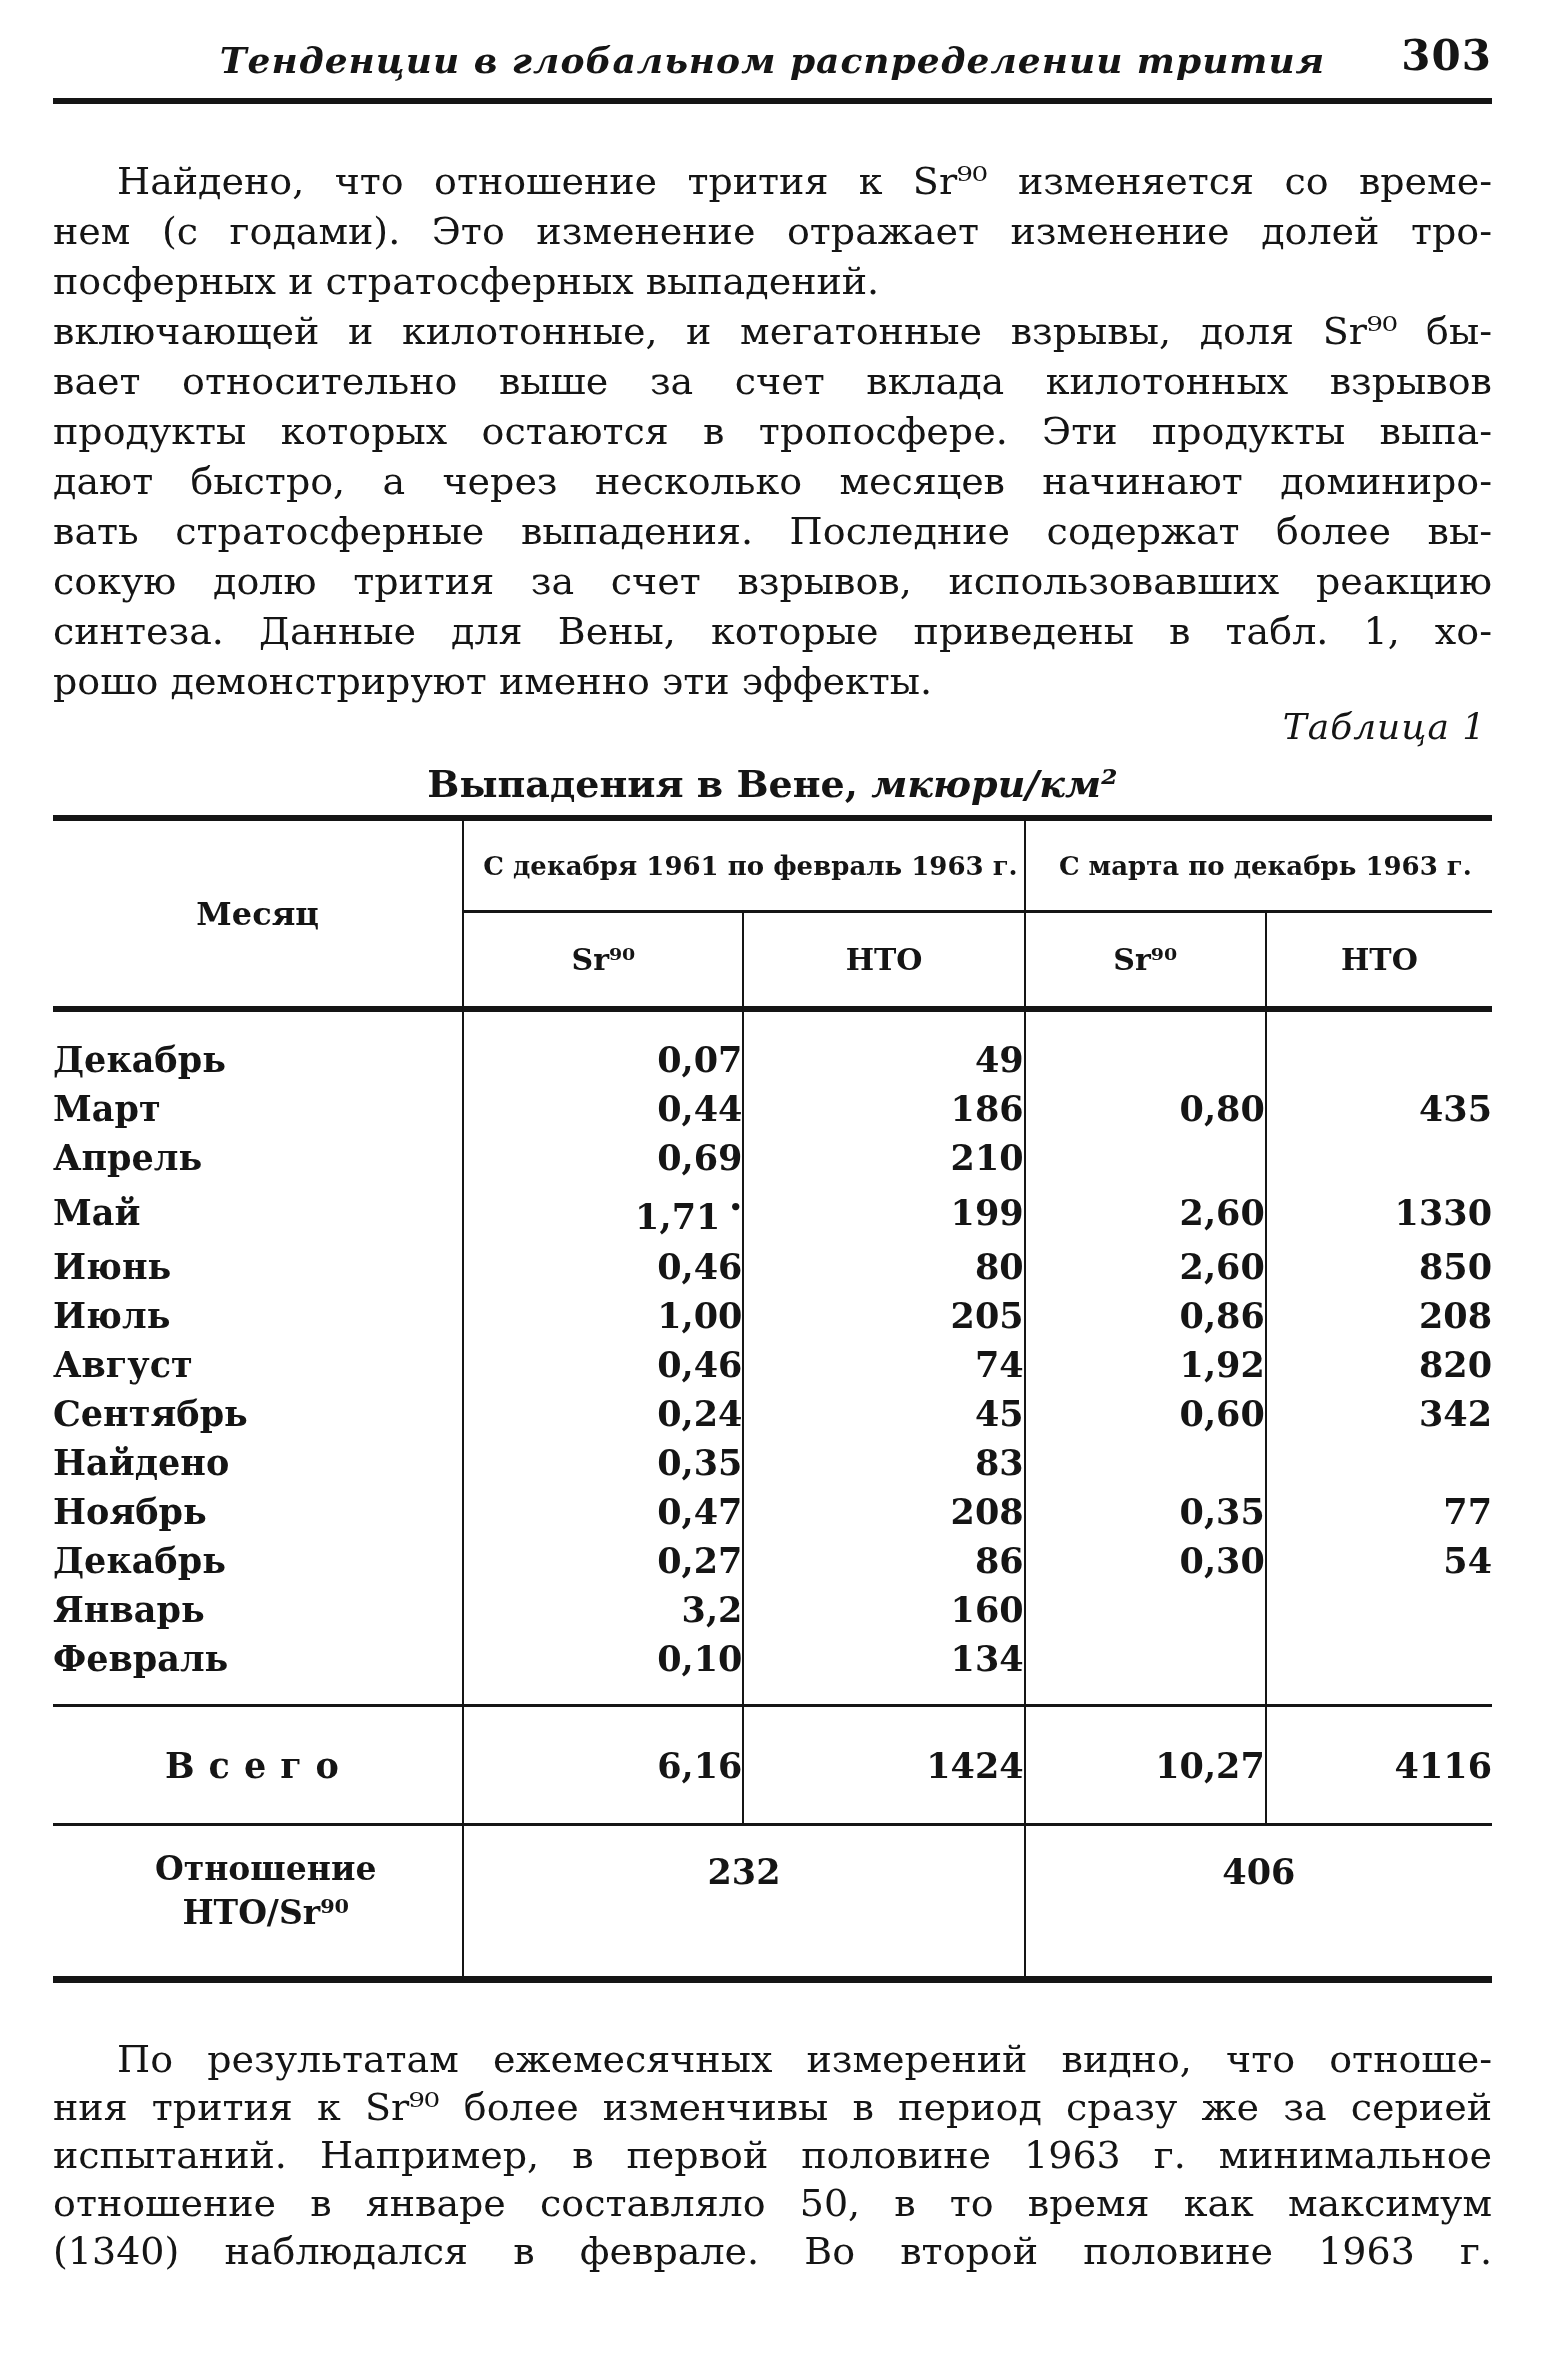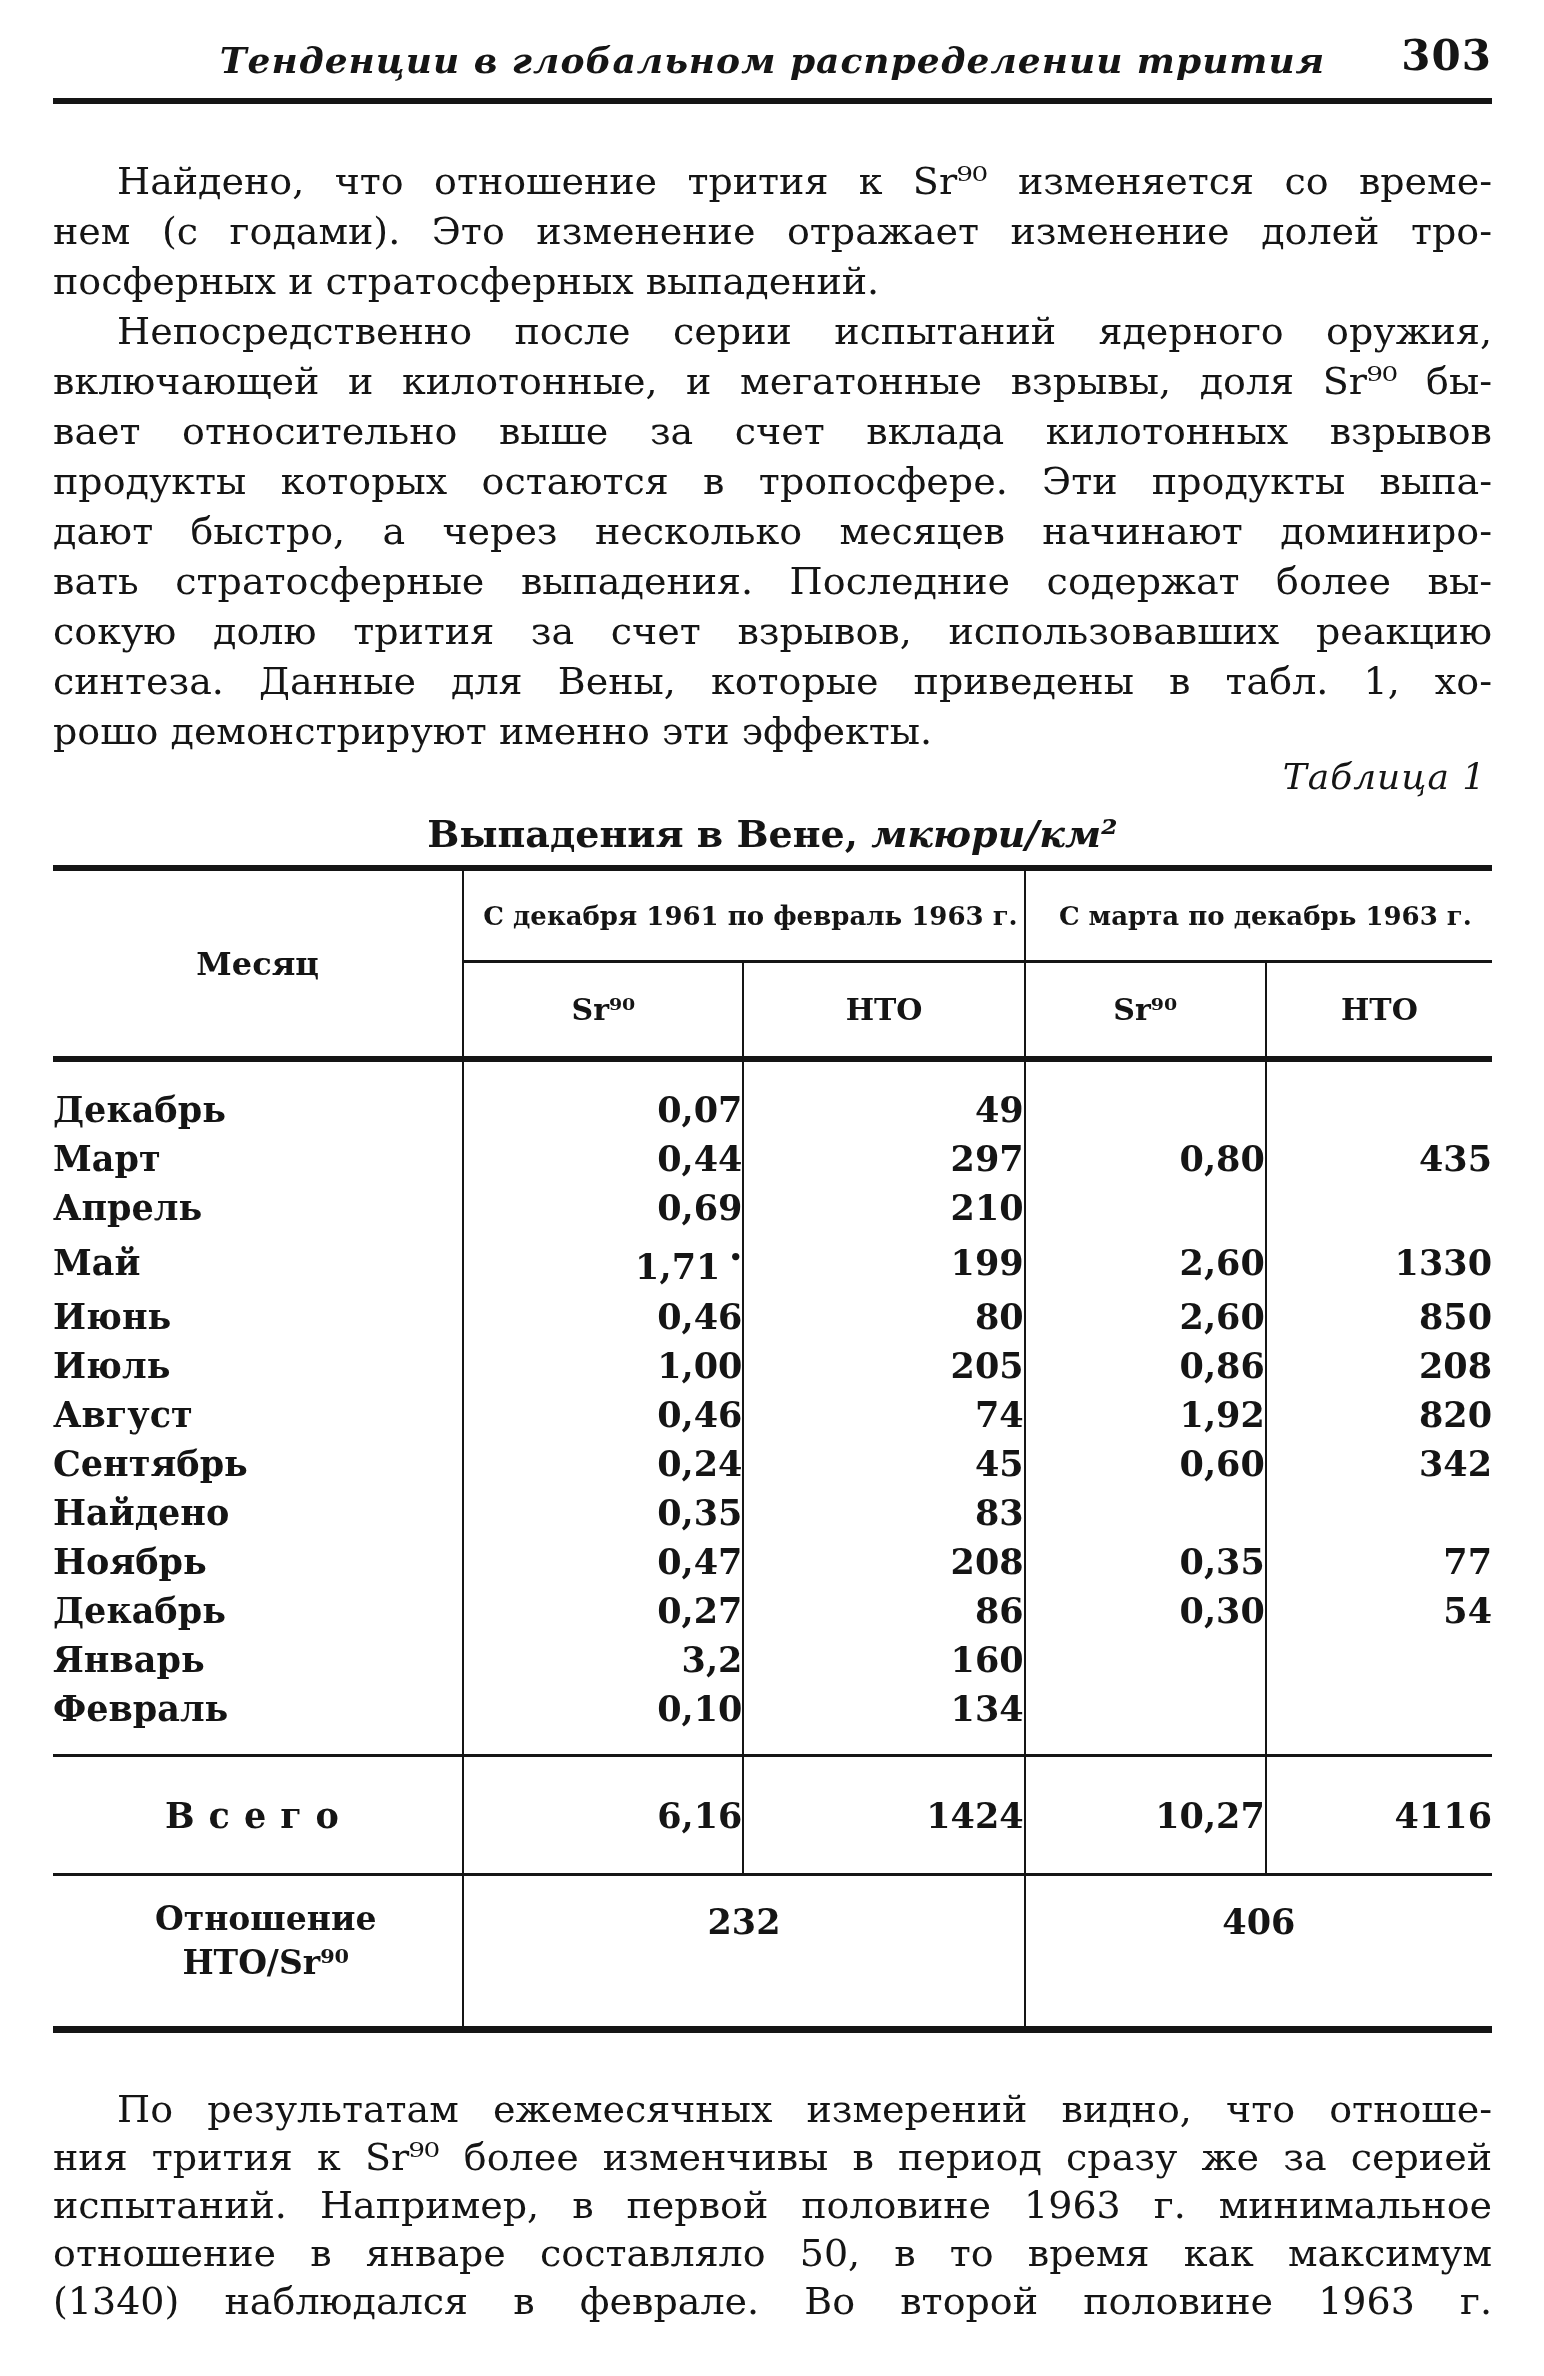--- a/index.html
+++ b/index.html
@@ -101,21 +101,20 @@
   </div>
   <div class="head-rule"></div>
 
   <div class="paragraphs">
     <div>
       <div class="line jline indent">Найдено, что отношение трития к Sr⁹⁰ изменяется со време-</div>
       <div class="line jline">нем (с годами). Это изменение отражает изменение долей тро-</div>
       <div class="line lline">посферных и стратосферных выпадений.</div>
     </div>
     <div>
-      <div class="line jline indent">Непосредственно после серии испытаний ядерного оружия,</div>
       <div class="line jline">включающей и килотонные, и мегатонные взрывы, доля Sr⁹⁰ бы-</div>
       <div class="line jline">вает относительно выше за счет вклада килотонных взрывов</div>
       <div class="line jline">продукты которых остаются в тропосфере. Эти продукты выпа-</div>
       <div class="line jline">дают быстро, а через несколько месяцев начинают доминиро-</div>
       <div class="line jline">вать стратосферные выпадения. Последние содержат более вы-</div>
       <div class="line jline">сокую долю трития за счет взрывов, использовавших реакцию</div>
       <div class="line jline">синтеза. Данные для Вены, которые приведены в табл. 1, хо-</div>
       <div class="line lline">рошо демонстрируют именно эти эффекты.</div>
     </div>
   </div>
@@ -152,21 +151,21 @@
       <tr class="first">
         <td class="month">Декабрь</td>
         <td class="c1 vl">0,07</td>
         <td class="c2 vl">49</td>
         <td class="c3 vl"></td>
         <td class="c4 vl"></td>
       </tr>
       <tr>
         <td class="month">Март</td>
         <td class="c1 vl">0,44</td>
-        <td class="c2 vl">297</td>
+        <td class="c2 vl">186</td>
         <td class="c3 vl">0,80</td>
         <td class="c4 vl">435</td>
       </tr>
       <tr>
         <td class="month">Апрель</td>
         <td class="c1 vl">0,69</td>
         <td class="c2 vl">210</td>
         <td class="c3 vl"></td>
         <td class="c4 vl"></td>
       </tr>

